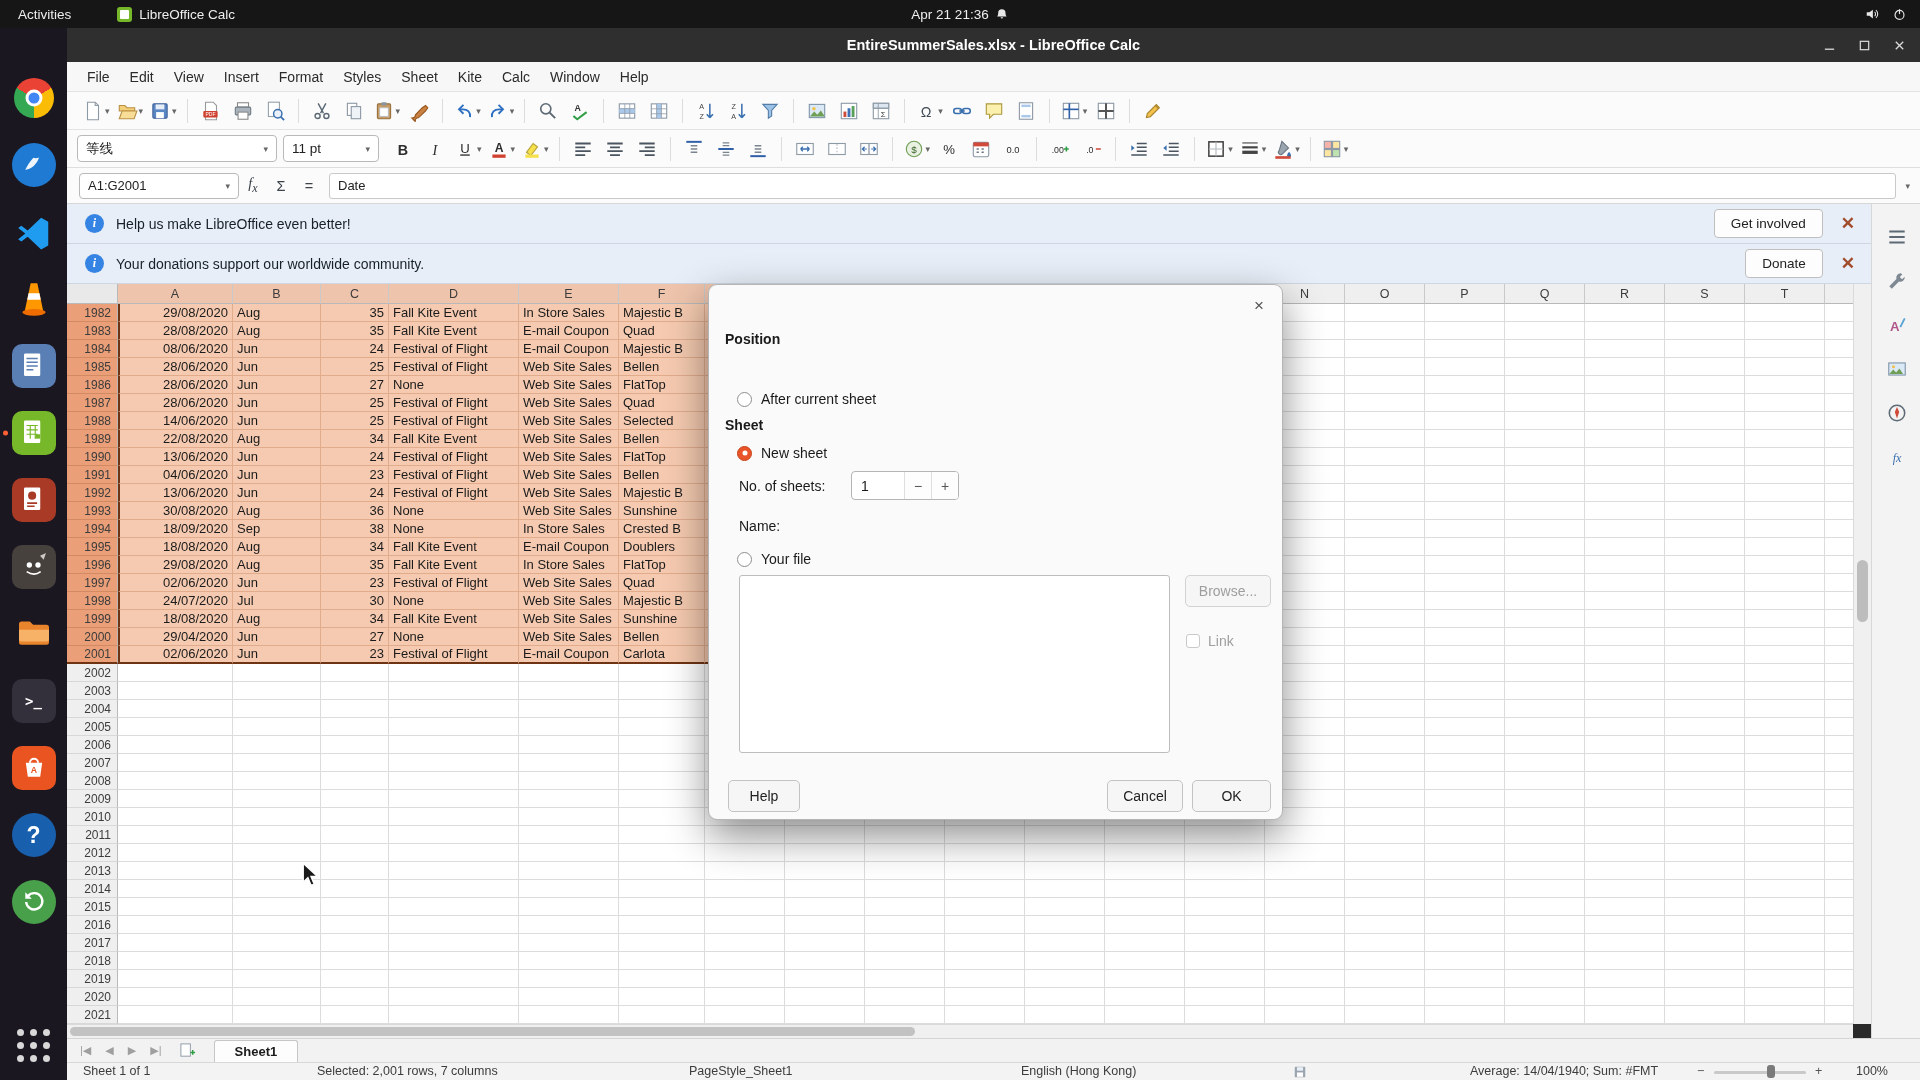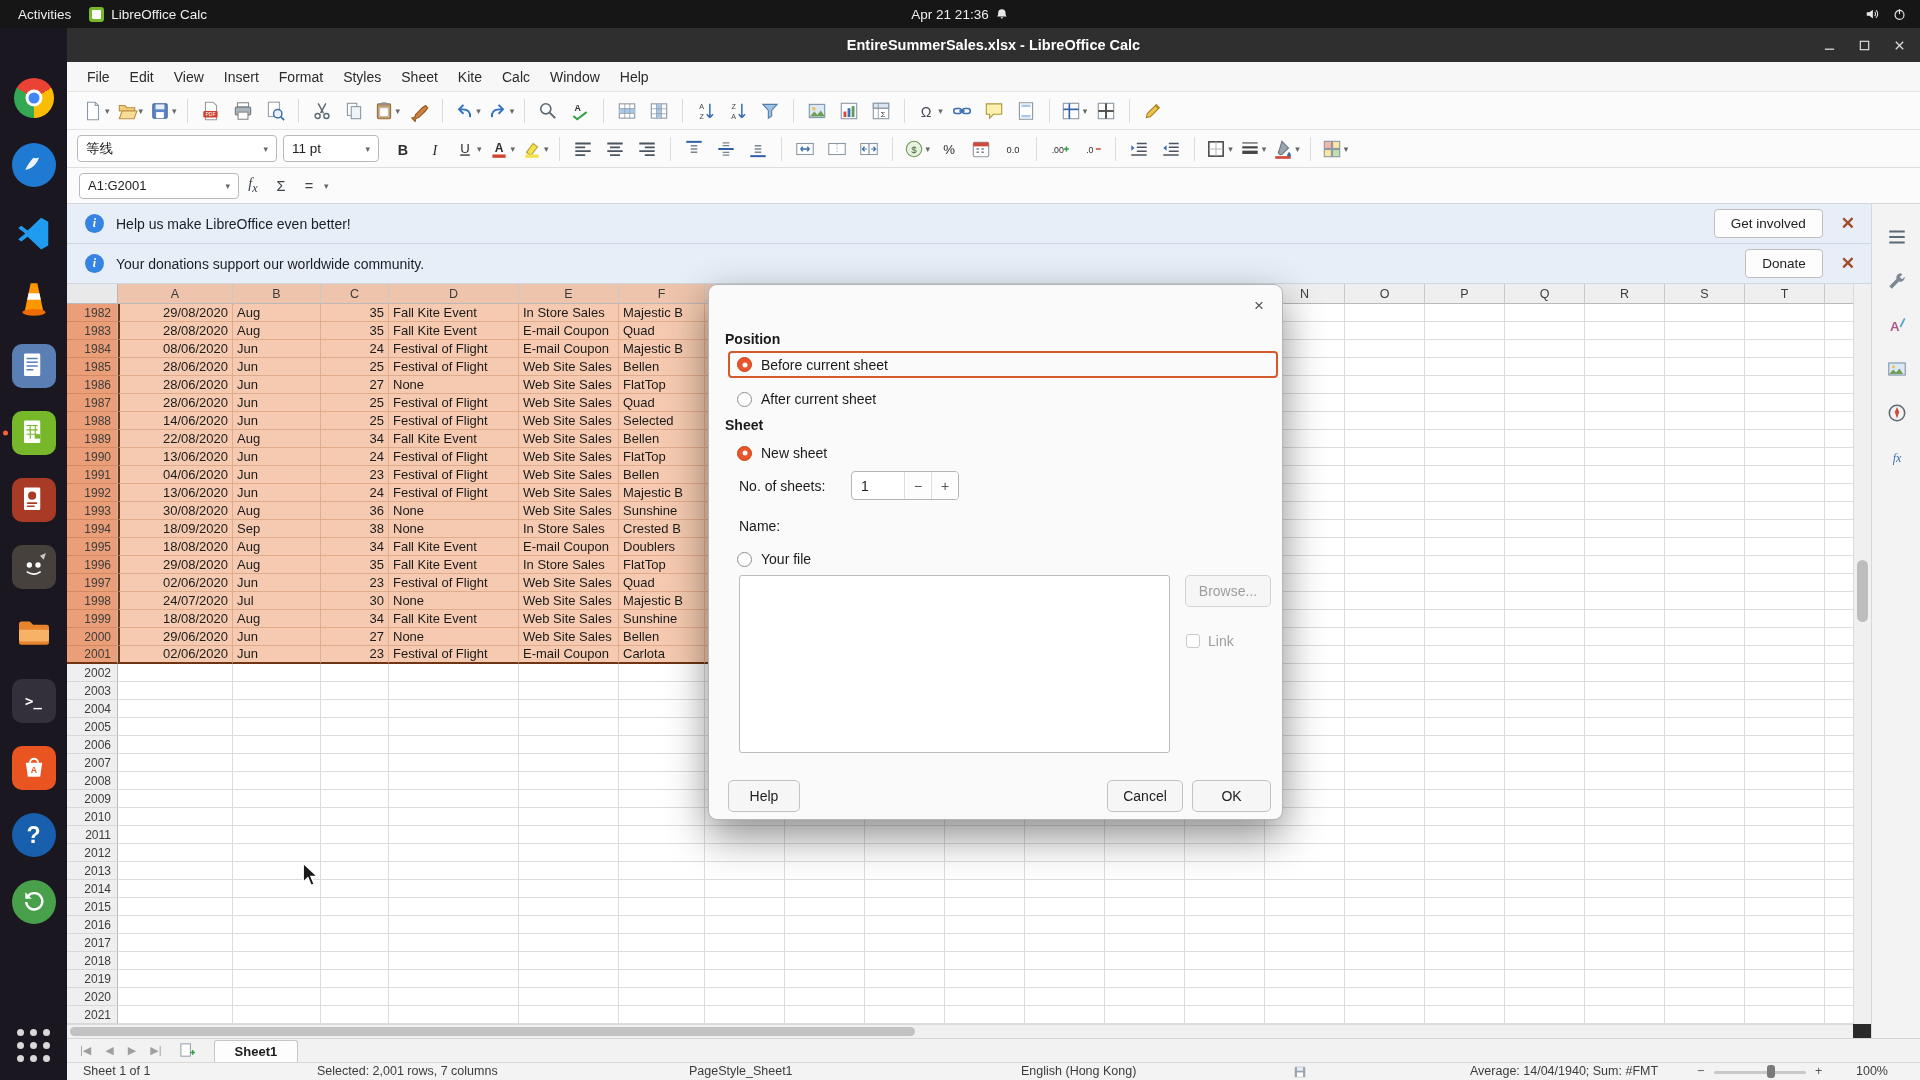--- a/index.html
+++ b/index.html
@@ -1,21 +1,21 @@
 <!DOCTYPE html>
 <html><head>
 <meta charset="utf-8">
 <style>
   *{margin:0;padding:0;box-sizing:border-box}
   html,body{width:1920px;height:1080px;overflow:hidden}
   body{font-family:"Liberation Sans",sans-serif;background:#2a2a2a;position:relative;font-size:14px}
   
   #topbar{position:absolute;left:0;top:0;width:1920px;height:28px;background:#161616;color:#eee;display:flex;align-items:center;font-size:13.5px;z-index:60}
   #activities{padding:0 18px;height:100%;display:flex;align-items:center}
-  #topbar-app{display:flex;align-items:center;gap:7px;}
+  #topbar-app{display:flex;align-items:center;gap:7px;margin-left:28px}
   .mini-calc{width:15px;height:15px;background:#77b82a;border-radius:3px;position:relative}
   .mini-calc::after{content:"";position:absolute;inset:3px;background:#fff;border-radius:1px}
   #topbar-clock{position:absolute;left:50%;top:0;height:28px;transform:translateX(-50%);display:flex;align-items:center;gap:7px}
   #topbar-right{margin-left:auto;display:flex;align-items:center;gap:14px;padding-right:14px}
   
   #dock{position:absolute;left:0;top:28px;width:67px;height:1052px;background:rgba(25,22,32,.92);z-index:55;display:block}
   .dock-item{position:absolute;left:0;width:67px;height:62px;display:flex;align-items:center;justify-content:center}
   .dock-item.active::before{content:"";position:absolute;left:3px;top:50%;transform:translateY(-50%);width:5px;height:5px;border-radius:50%;background:#ff5f34}
   .dk{width:44px;height:44px;display:flex;align-items:center;justify-content:center;position:relative}
   .dk.sq{border-radius:10px}
@@ -668,20 +668,23 @@
     </span>
 </div>
 <div id="formulabar">
   <div id="namebox">
       <span>A1:G2001</span>
       <span class="dd" style="margin-left:auto">▾</span>
     </div>
   <span class="ficon" style="font-style:italic;font-family:'Liberation Serif',serif">f<sub>x</sub></span>
   <span class="ficon">Σ</span>
   <span class="ficon">=</span>
+  <div id="formula-input">
+      <span>Date</span>
+    </div>
   <span class="dd" style="margin-right:10px">▾</span>
 </div>
 
 <div class="infobar" style="top:204px">
   <span class="info-i">i</span>
   <span>Help us make LibreOffice even better!</span>
   <button class="infobtn">Get involved</button>
   <span class="infox">✕</span>
 </div>
 <div class="infobar" style="top:244px">
@@ -1143,21 +1146,21 @@
       <div class="cell" style="width:80px"></div>
       <div class="cell" style="width:80px"></div>
       <div class="cell" style="width:80px"></div>
       <div class="cell" style="width:80px"></div>
       <div class="cell" style="width:80px"></div>
       <div class="cell" style="width:80px"></div>
       <div class="cell" style="width:80px"></div>
     </div>
     <div class="grow">
       <div class="rh hl">2000</div>
-      <div class="cell right sel lsel" style="width:115px">29/06/2020</div>
+      <div class="cell right sel lsel" style="width:115px">29/04/2020</div>
       <div class="cell sel" style="width:88px">Jun</div>
       <div class="cell right sel" style="width:68px">27</div>
       <div class="cell sel" style="width:130px">None</div>
       <div class="cell sel" style="width:100px">Web Site Sales</div>
       <div class="cell sel" style="width:86px">Bellen</div>
       <div class="cell sel" style="width:80px"></div>
       <div class="cell" style="width:80px"></div>
       <div class="cell" style="width:80px"></div>
       <div class="cell" style="width:80px"></div>
       <div class="cell" style="width:80px"></div>
@@ -1748,24 +1751,20 @@
   <span class="st" style="left:1630px;color:#555">−</span>
   <div id="zoom-track"></div>
   <div id="zoom-thumb"></div>
   <span class="st" style="left:1748px;color:#555">+</span>
   <span class="st" style="left:1789px">100%</span>
 </div>
 
 <div id="dialog">
   <div class="d" id="dlg-close">×</div>
   <div class="d dlbl" style="top:46px;left:16px">Position</div>
-  <label class="d radio-row" id="row-before">
-    <span class="radio on"></span>
-    <span>Before current sheet</span>
-  </label>
   <label class="d radio-row" id="row-after">
     <span class="radio off"></span>
     <span>After current sheet</span>
   </label>
   <div class="d dlbl" style="top:132px;left:16px">Sheet</div>
   <label class="d radio-row" id="row-new">
     <span class="radio on"></span>
     <span>New sheet</span>
   </label>
   <div class="d" style="top:193px;left:30px">No. of sheets:</div>

